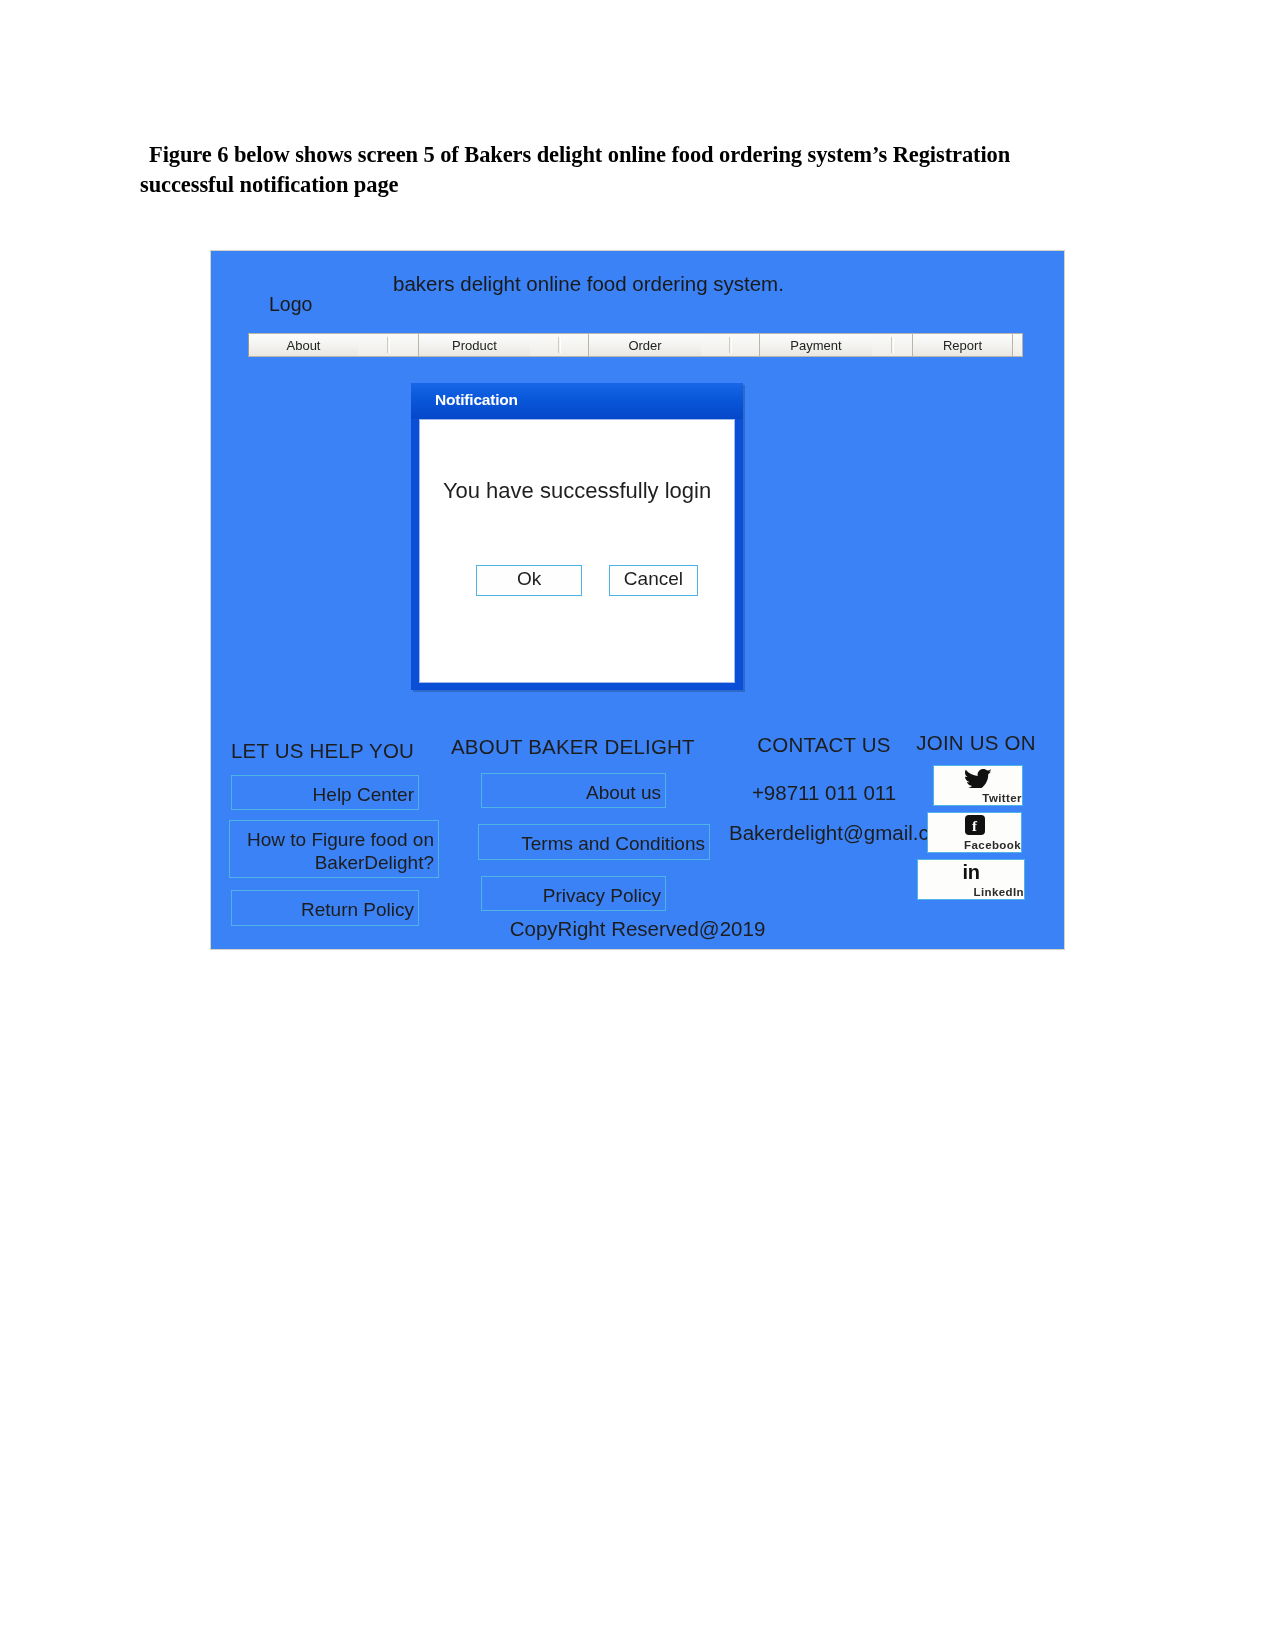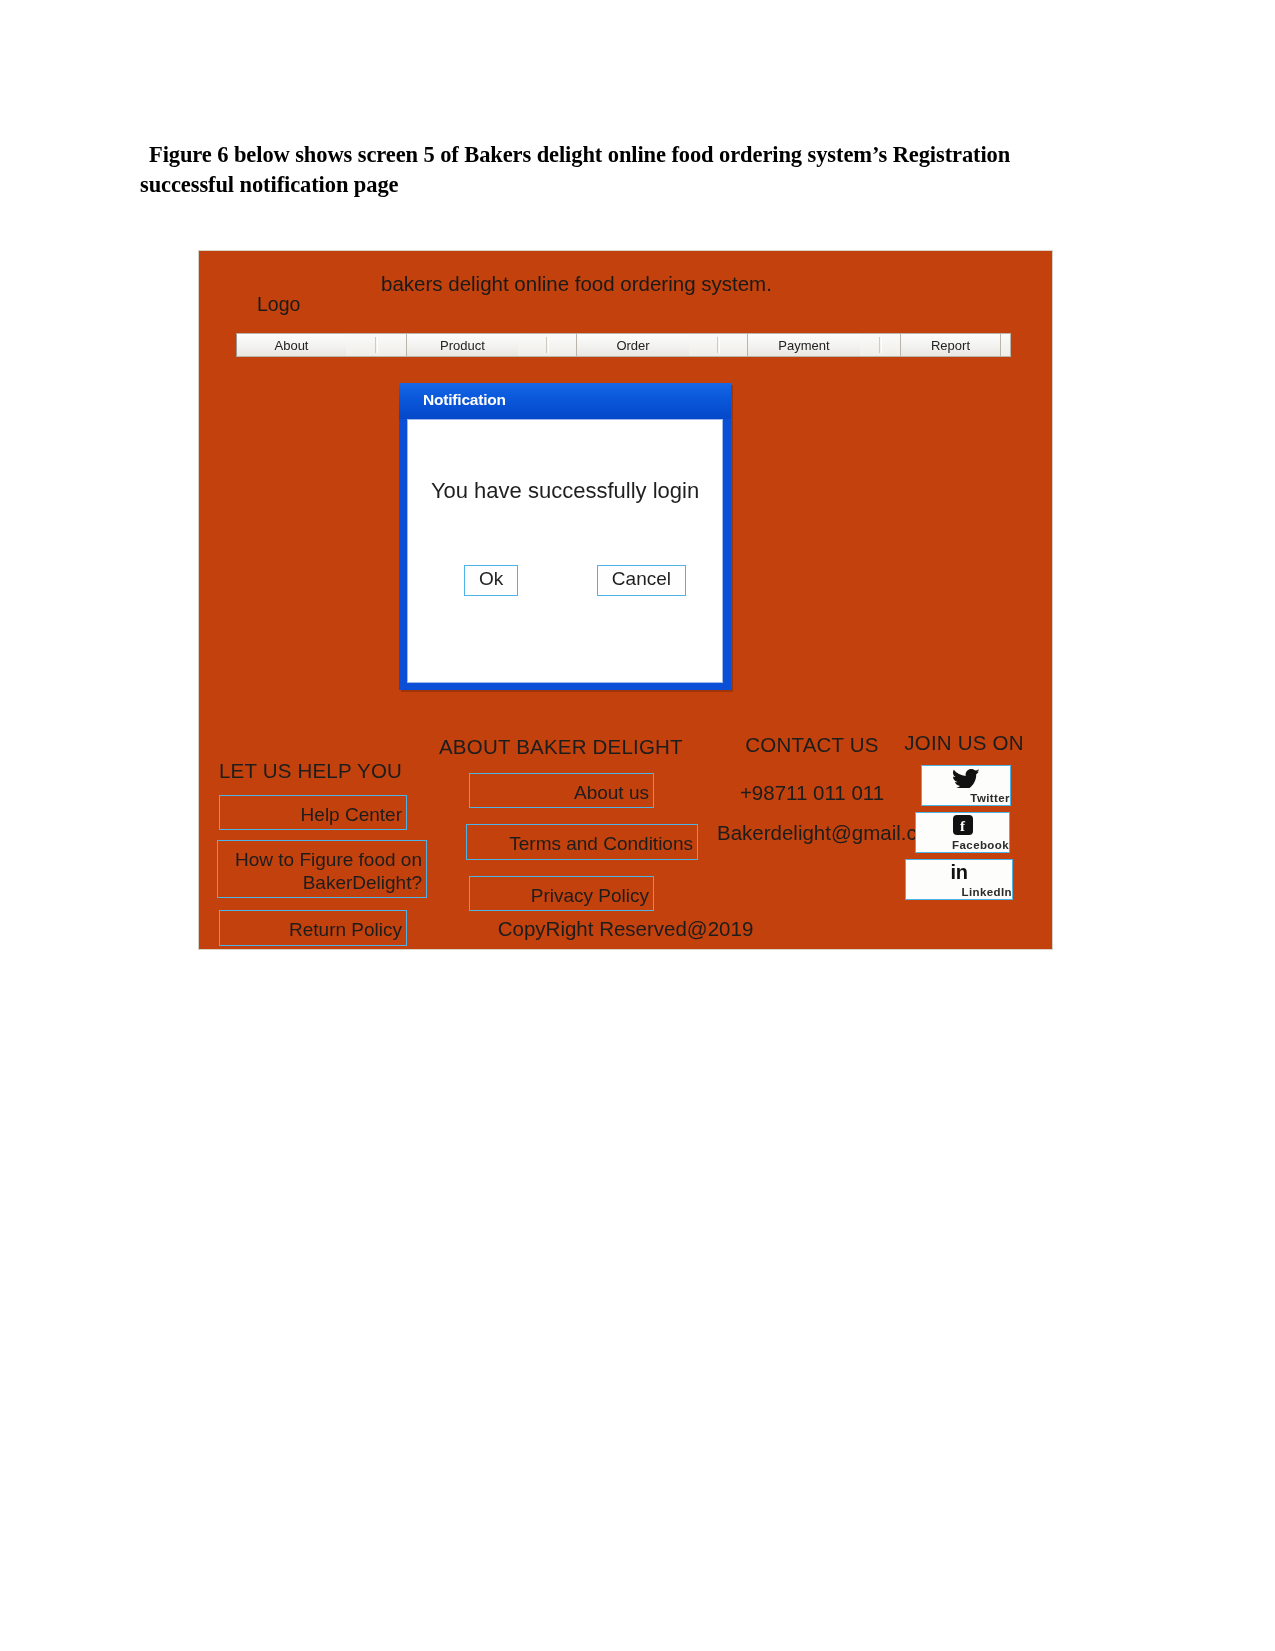--- a/index.html
+++ b/index.html
@@ -26,25 +26,25 @@
     font-size: 22.5px;
     line-height: 1.32;
     color: #000000;
     letter-spacing: -0.1px;
   }
   .caption .lead { padding-left: 9px; }
 
   
   .mockup {
     position: absolute;
-    left: 198px;
+    left: 210px;
     top: 250px;
     width: 855px;
     height: 700px;
-    background: #c2410c;
+    background: #3b82f6;
     border: 1px solid #d6d2c6;
     box-sizing: border-box;
     font-family: "Liberation Sans", sans-serif;
     color: #1c1c1c;
   }
 
   
   .site-title {
     position: absolute;
     left: 182px;
@@ -161,21 +161,21 @@
     right: 36px;
     top: 145px;
     display: flex;
     justify-content: space-between;
   }
   .dlg-btn {
     background: #fefefe;
     border: 1px solid #4fb3e8;
     font-size: 19px;
     color: #1f1f1f;
-    padding: 2px 14px 4px;
+    padding: 2px 40px 4px;
     font-family: "Liberation Sans", sans-serif;
     cursor: pointer;
     line-height: 1.2;
   }
   .dlg-btn.cancel { padding: 2px 14px 4px; }
 
   
   .footer-cols {
     position: absolute;
     left: 0; right: 0;
@@ -198,21 +198,21 @@
     text-align: right;
     font-family: "Liberation Sans", sans-serif;
     box-sizing: border-box;
     line-height: 1.18;
     cursor: pointer;
     padding: 8px 4px 3px;
   }
 
   
   .col-help { left: 18px; top: 10px; width: 215px; }
-  .col-help .fcol-head { margin-left: 2px; margin-top: 20px; }
+  .col-help .fcol-head { margin-left: 2px; }
   .col-help .fbtn { margin-top: 12px; width: 188px; margin-left: 2px; }
   .col-help .fbtn.two-line { margin-top: 10px; width: 210px; margin-left: 0; }
 
   
   .col-about { left: 240px; top: 6px; width: 270px; }
   .col-about .fcol-head { margin-left: 0; }
   .col-about .fbtn.about { margin-top: 14px; width: 185px; margin-left: 30px; }
   .col-about .fbtn.terms { margin-top: 16px; width: 232px; margin-left: 27px; }
   .col-about .fbtn.privacy { margin-top: 16px; width: 185px; margin-left: 30px; }
 

